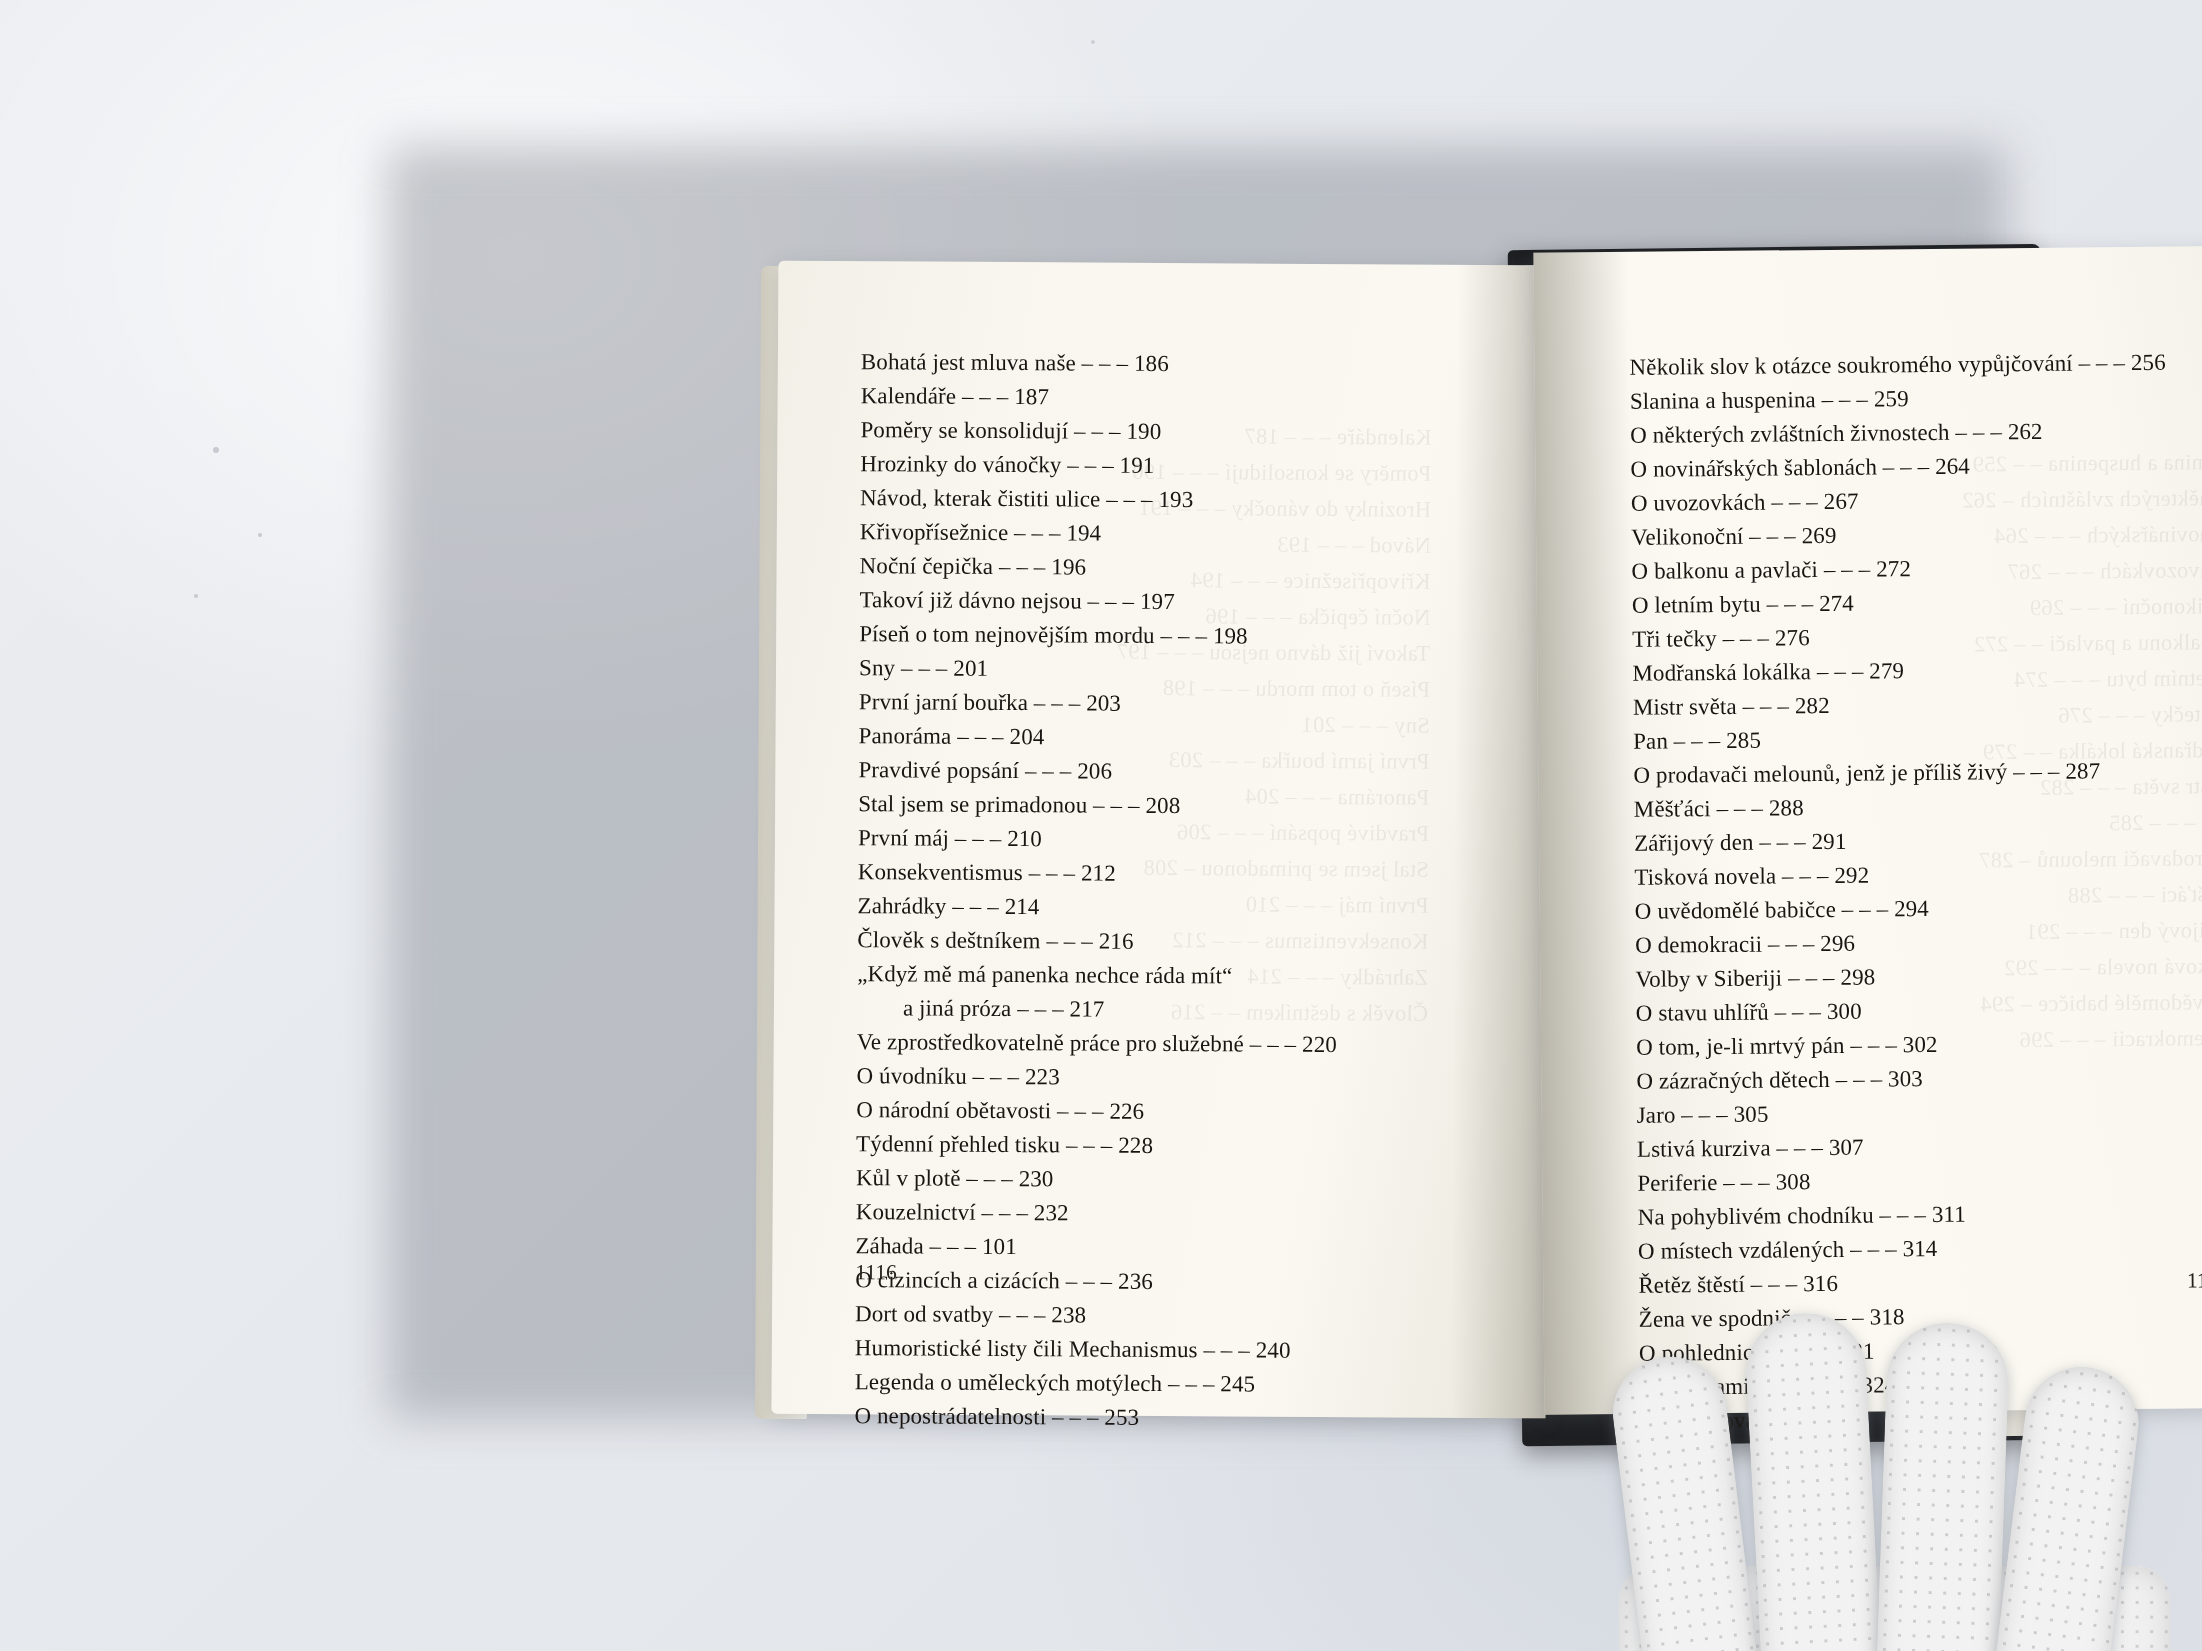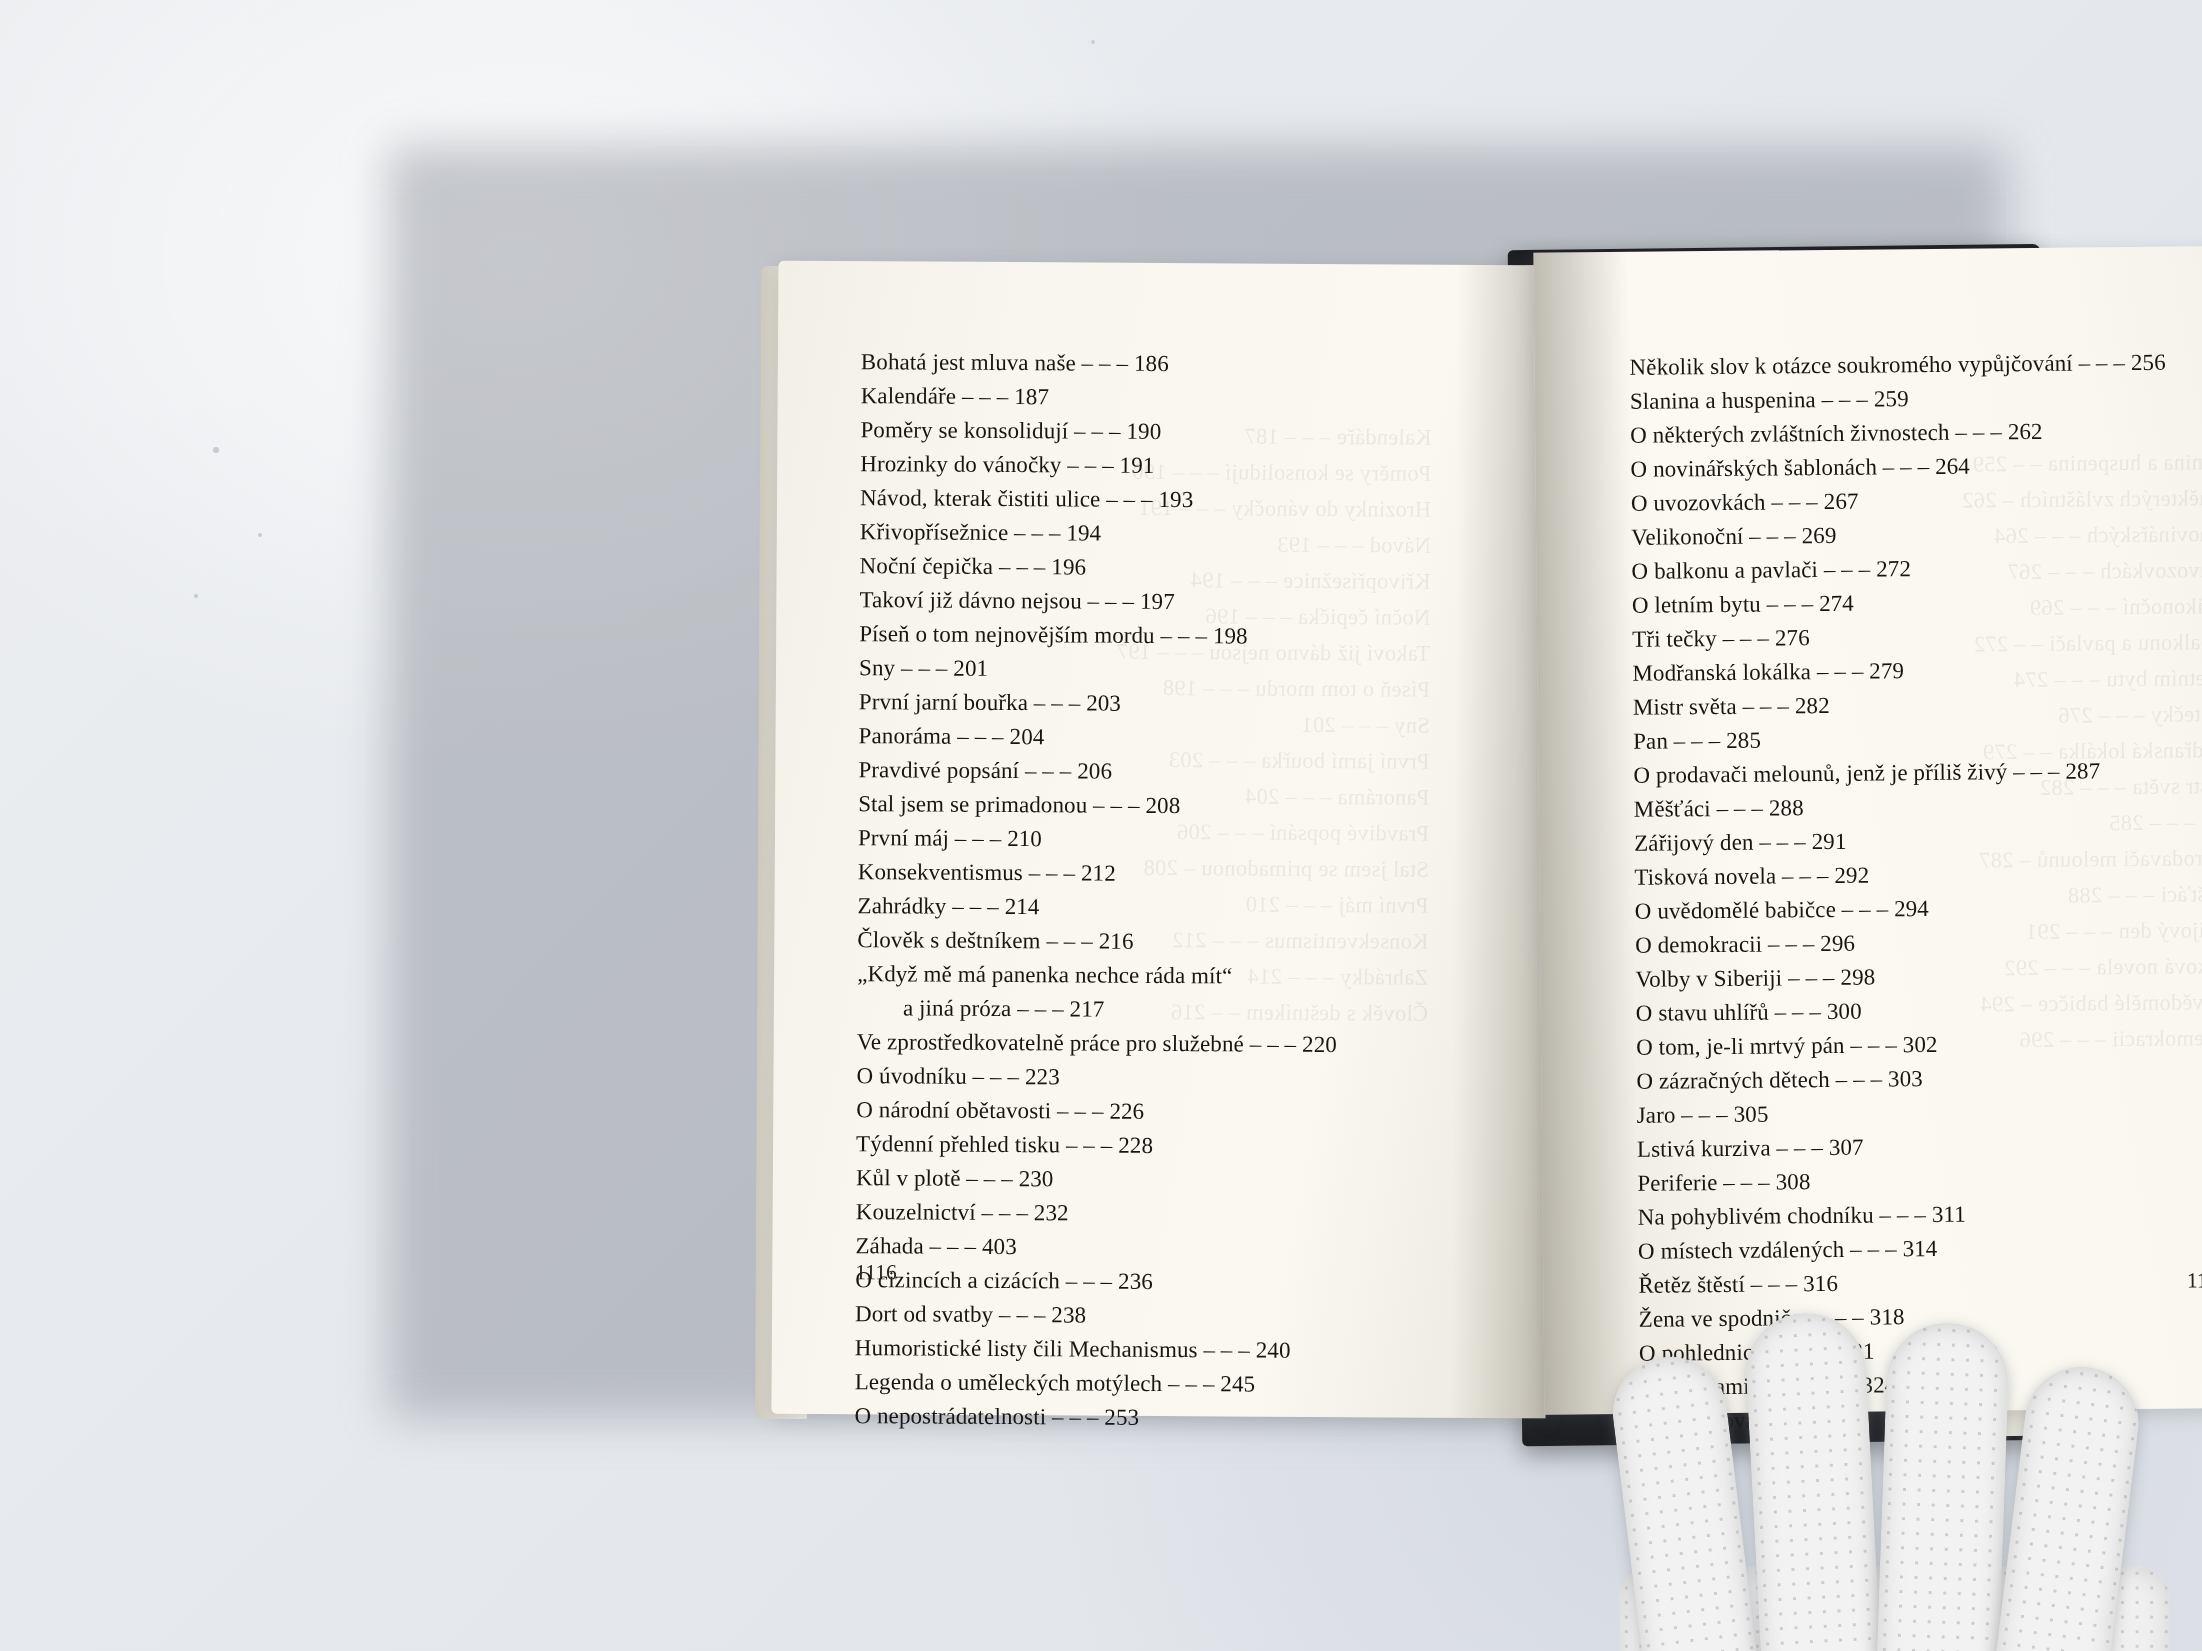--- a/index.html
+++ b/index.html
@@ -247,21 +247,21 @@
         <div class="toc-entry"><span>Zahrádky – – – 214</span></div>
         <div class="toc-entry"><span>Člověk s deštníkem – – – 216</span></div>
         <div class="toc-entry"><span>„Když mě má panenka nechce ráda mít“</span></div>
         <div class="toc-entry indent"><span>a jiná próza – – – 217</span></div>
         <div class="toc-entry"><span>Ve zprostředkovatelně práce pro služebné – – – 220</span></div>
         <div class="toc-entry"><span>O úvodníku – – – 223</span></div>
         <div class="toc-entry"><span>O národní obětavosti – – – 226</span></div>
         <div class="toc-entry"><span>Týdenní přehled tisku – – – 228</span></div>
         <div class="toc-entry"><span>Kůl v plotě – – – 230</span></div>
         <div class="toc-entry"><span>Kouzelnictví – – – 232</span></div>
-        <div class="toc-entry"><span>Záhada – – – 403</span></div>
+        <div class="toc-entry"><span>Záhada – – – 101</span></div>
         <div class="toc-entry"><span>O cizincích a cizácích – – – 236</span></div>
         <div class="toc-entry"><span>Dort od svatby – – – 238</span></div>
         <div class="toc-entry"><span>Humoristické listy čili Mechanismus – – – 240</span></div>
         <div class="toc-entry"><span>Legenda o uměleckých motýlech – – – 245</span></div>
         <div class="toc-entry"><span>O nepostrádatelnosti – – – 253</span></div>
       </div>
       <div class="folio folio-left">1116</div>
       <div class="gutter-shadow-left"></div>
     </div>
 

